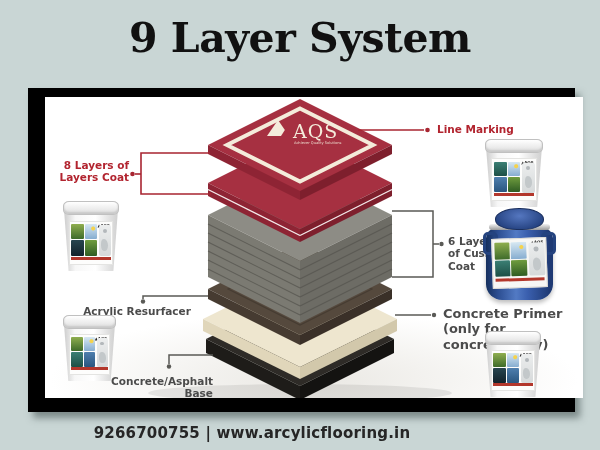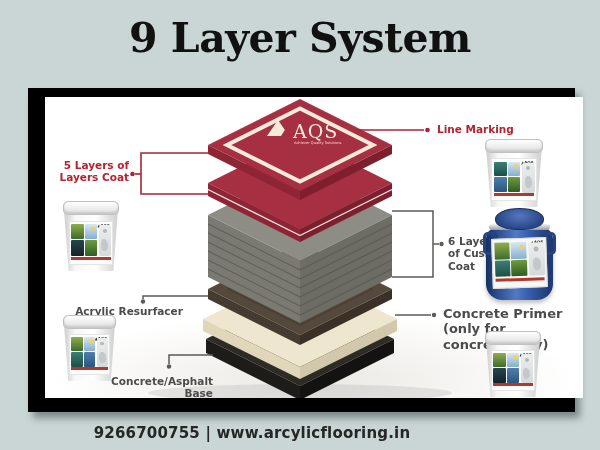--- a/index.html
+++ b/index.html
@@ -17,21 +17,21 @@
          background:radial-gradient(ellipse 70% 32% at 50% 94%, #eae8e3 0%, rgba(255,255,255,0) 70%),var(--panel,#fff);
          overflow:hidden;}
   .panel svg{position:absolute;left:0;top:0;}
 
   .lbl{position:absolute;font-weight:700;font-size:10.5px;line-height:1.18;}
   .red-lbl{color:var(--red_label,#b2242f);}
   .grey-lbl{color:var(--grey_label,#4b4b4b);}
   .lbl-line-marking{left:392px;top:26px;width:110px;}
   .lbl-color-coat{left:8px;top:62px;width:76px;text-align:right;}
   .lbl-cushion{left:403px;top:138px;width:90px;}
-  .lbl-acrylic{left:28px;top:208px;width:112px;text-align:center;}
+  .lbl-acrylic{left:36px;top:208px;width:112px;text-align:center;}
   .lbl-base{left:34px;top:278px;width:134px;text-align:right;}
   .lbl-primer{left:398px;top:209px;width:124px;font-size:13px;}
 
   .footer{position:absolute;top:424px;left:0;width:504px;text-align:center;
           font-weight:700;font-size:15px;color:var(--footer_text,#262626);letter-spacing:.2px;}
 
   
   .bucket{position:absolute;}
   .b-lid{position:relative;z-index:2;height:12px;background:linear-gradient(#ffffff,#dedede);
          border:1px solid #c0c0c0;border-radius:6px/5px;box-shadow:inset 0 -2px 2px #c8c8c8;}
@@ -171,21 +171,21 @@
           <circle cx="124" cy="269.5" r="2.2" style="fill:var(--line_grey);stroke:none"></circle>
         </g>
         <g style="stroke:var(--line_grey);stroke-width:1.5;fill:none">
           <path d="M350,218 L386,218"></path>
           <circle cx="389" cy="218" r="2.2" style="fill:var(--line_grey);stroke:none"></circle>
         </g>
       </svg>
 
       <div class="lbl red-lbl lbl-line-marking">Line Marking</div>
       <div class="lbl red-lbl lbl-color-coat">
-        <div>5 Layers of</div>
+        <div>8 Layers of</div>
         <div>Layers Coat</div>
       </div>
       <div class="lbl grey-lbl lbl-cushion">
         <div>6 Layers</div>
         <div>of Cushion</div>
         <div>Coat</div>
       </div>
       <div class="lbl grey-lbl lbl-acrylic">Acrylic Resurfacer</div>
       <div class="lbl grey-lbl lbl-base">Concrete/Asphalt Base</div>
       <div class="lbl grey-lbl lbl-primer">

